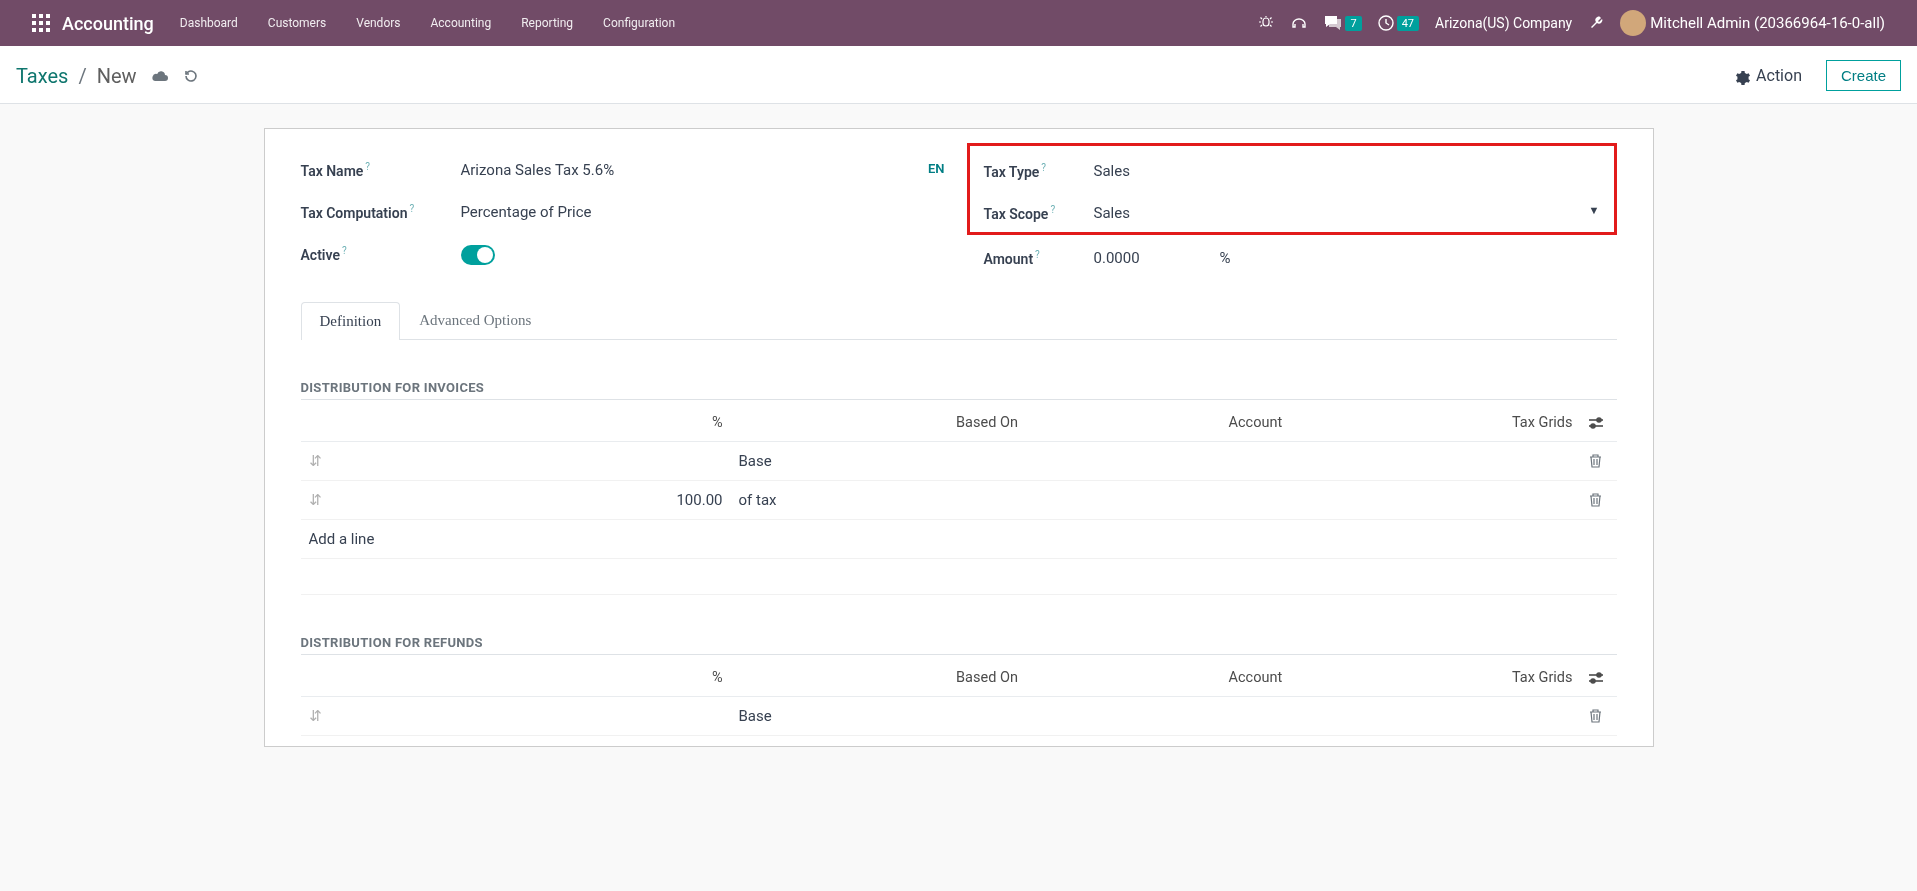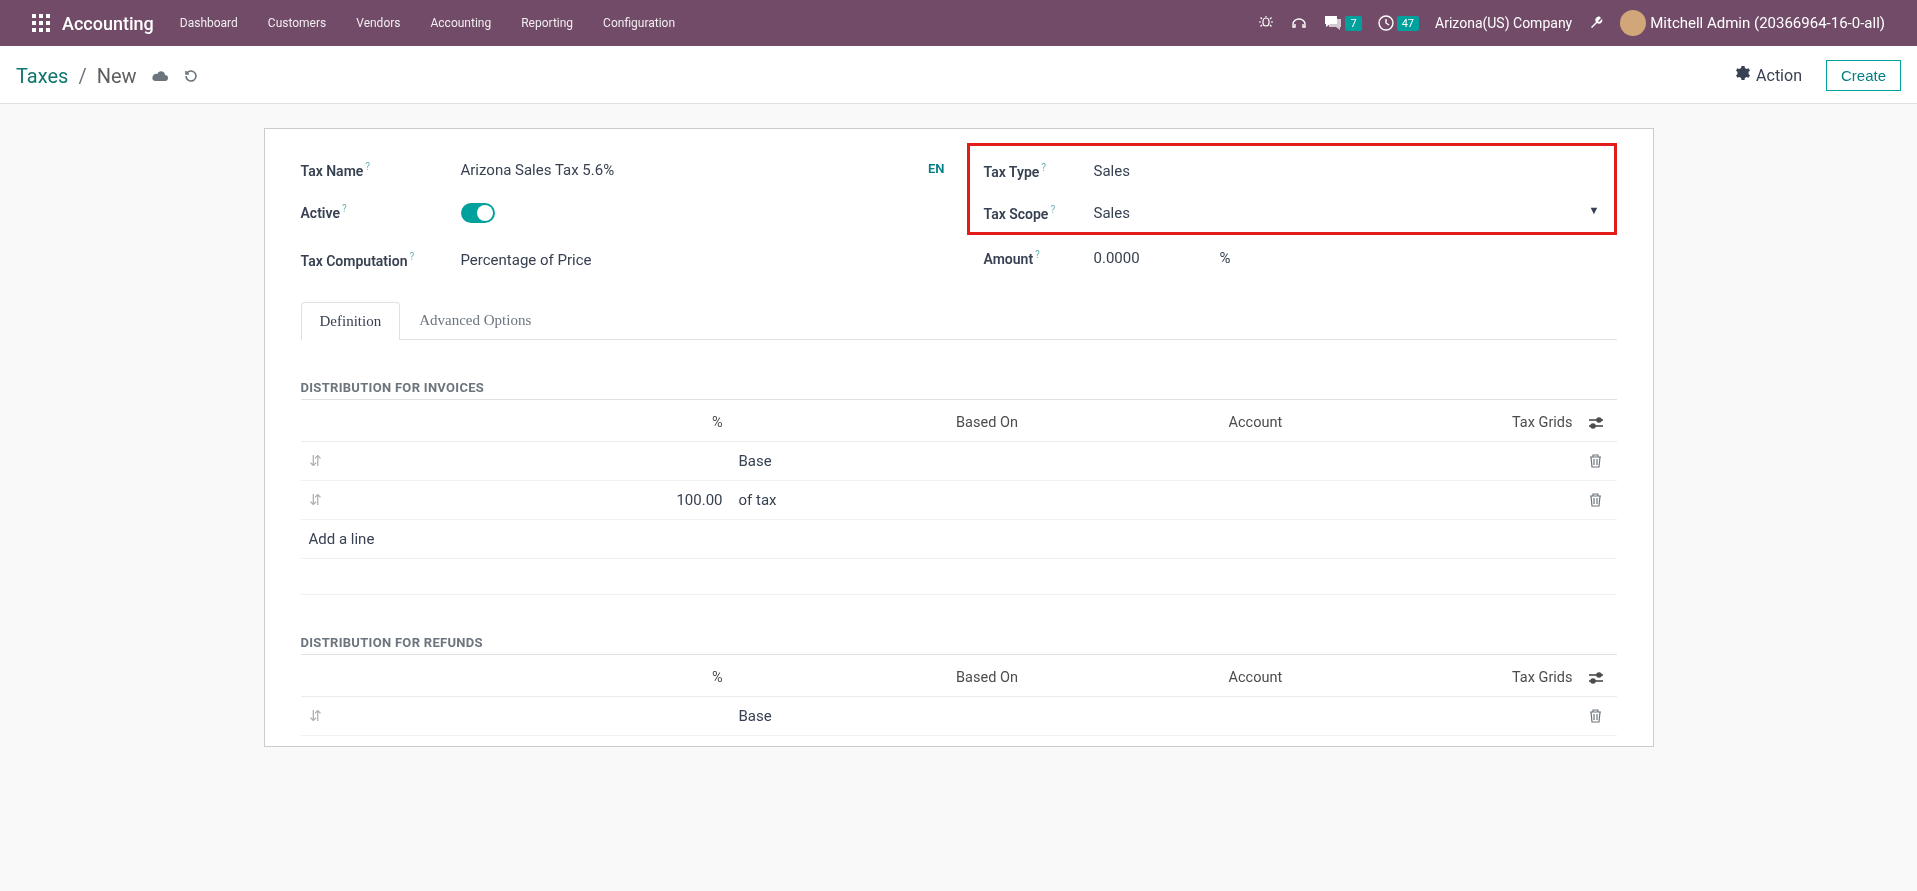--- a/index.html
+++ b/index.html
@@ -16,21 +16,21 @@
   .avatar { width: 26px; height: 26px; border-radius: 50%; background: #d1a77a; display: inline-block; margin-right: 4px; }
   .user-name { color: #fff; font-size: 15px; }
 
   .control-panel { background: #fff; border-bottom: 1px solid #dee2e6; padding: 14px 16px 12px; display: flex; align-items: center; }
   .breadcrumb { display: flex; align-items: center; gap: 10px; font-size: 20px; }
   .bc-link { color: #0f766e; cursor: pointer; }
   .bc-sep { color: #6c757d; }
   .bc-current { color: #5f5f5f; }
   .bc-icon { color: #6c757d; font-size: 15px; cursor: pointer; margin-left: 4px; }
   .cp-right { margin-left: auto; display: flex; align-items: center; gap: 24px; }
-  .action-btn { color: #374151; font-size: 16px; cursor: pointer; display: inline-flex; align-items: flex-start; gap: 6px; }
+  .action-btn { color: #374151; font-size: 16px; cursor: pointer; display: inline-flex; align-items: flex-end; gap: 6px; }
   .create-btn { border: 1px solid #00a09d; color: #017e84; background:#fff; padding: 6px 14px; font-size: 15px; cursor: pointer; }
 
   .sheet-wrap { padding: 24px 0 40px; }
   .sheet { background: #fff; border: 1px solid #ccc; margin: 0 auto; max-width: 1390px; padding: 26px 36px 10px; }
 
   .form-cols { display: flex; gap: 16px; }
   .col { flex: 1; }
   .field-row { display: flex; padding: 6px 0 18px; align-items: flex-start; position: relative; }
   .label-cell { width: 160px; font-weight: 600; color: #374151; font-size: 14px; }
   .help-q { color: #6eb1b5; font-size: 10px; vertical-align: super; margin-left: 2px; font-weight: 400; }
@@ -160,26 +160,26 @@
   <div class="sheet">
     <div class="form-cols">
 
       <div class="col">
         <div class="field-row">
           <div class="label-cell"><span>Tax Name</span><span class="help-q">?</span></div>
           <div class="value-cell">Arizona Sales Tax 5.6%</div>
           <span class="lang-btn">EN</span>
         </div>
         <div class="field-row">
+          <div class="label-cell"><span>Tax Computation</span><span class="help-q">?</span></div>
+          <div class="value-cell">Percentage of Price</div>
+        </div>
+        <div class="field-row">
           <div class="label-cell"><span>Active</span><span class="help-q">?</span></div>
           <div class="value-cell"><span class="toggle"></span></div>
-        </div>
-        <div class="field-row">
-          <div class="label-cell"><span>Tax Computation</span><span class="help-q">?</span></div>
-          <div class="value-cell">Percentage of Price</div>
         </div>
       </div>
 
       <div class="col">
         <div class="highlighted">
           <div class="field-row">
             <div class="label-cell" style="width:110px"><span>Tax Type</span><span class="help-q">?</span></div>
             <div class="value-cell">Sales</div>
           </div>
           <div class="field-row" style="padding-bottom:8px">

